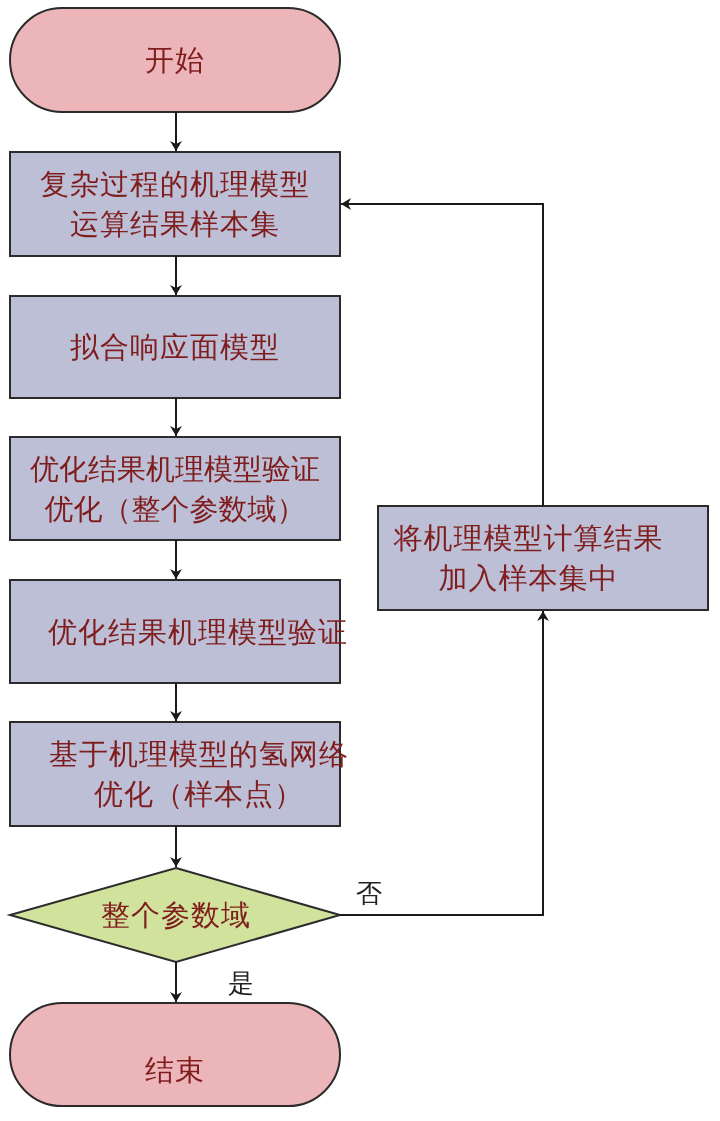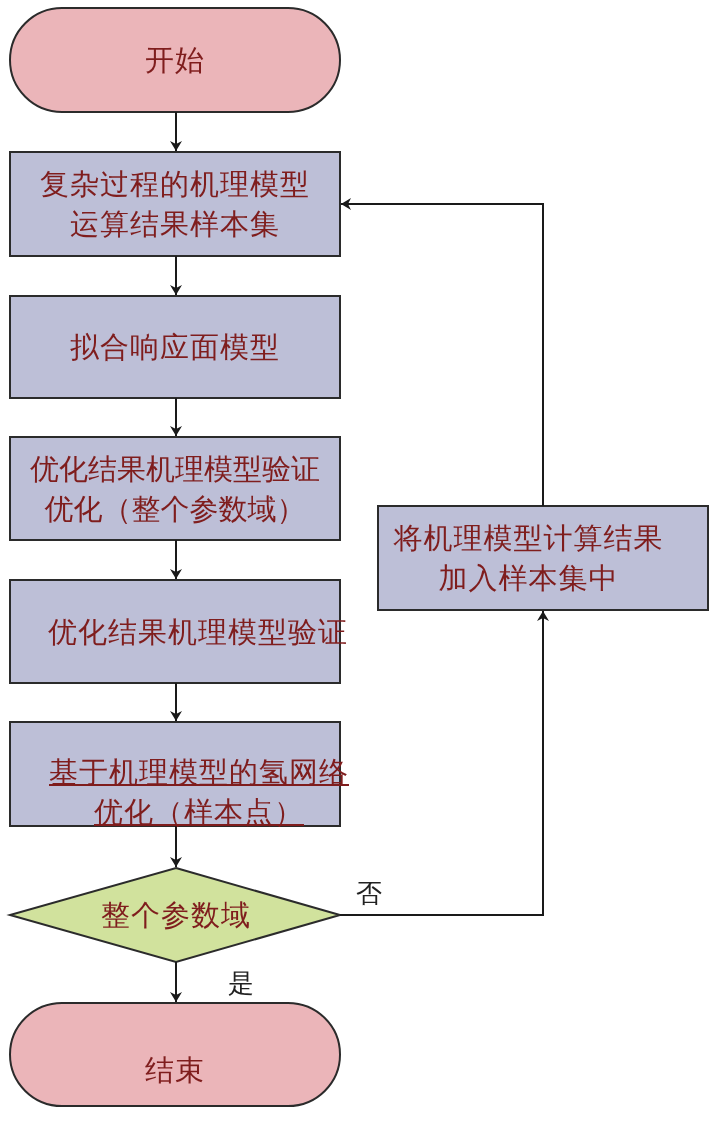--- a/index.html
+++ b/index.html
@@ -54,21 +54,21 @@
   <polyline points="543,506 543,204 341,204" fill="none" stroke="#1a1a1a" stroke-width="2" marker-end="url(#arrow)"></polyline>
 </svg>
 
 <div class="node-label" style="left:10px; top:8px; width:330px; height:104px;">开始</div>
 <div class="node-label" style="left:10px; top:152px; width:330px; height:104px;">复杂过程的机理模型
 运算结果样本集</div>
 <div class="node-label" style="left:10px; top:296px; width:330px; height:102px;">拟合响应面模型</div>
 <div class="node-label" style="left:6px; top:437px; width:338px; height:103px; letter-spacing:0;">优化结果机理模型验证
 优化（整个参数域）</div>
 <div class="node-label" style="left:10px; top:580px; width:330px; height:103px;padding-left:23px;">优化结果机理模型验证</div>
-<div class="node-label" style="left:10px; top:740px; width:378px; height:104px;text-decoration:underline;">基于机理模型的氢网络
+<div class="node-label" style="left:10px; top:722px; width:378px; height:104px;">基于机理模型的氢网络
 优化（样本点）</div>
 <div class="node-label" style="left:60px; top:890px; width:232px; height:50px;">整个参数域</div>
 <div class="node-label" style="left:10px; top:1003px; width:330px; height:134px;">结束</div>
 <div class="node-label" style="left:378px; top:506px; width:301px; height:104px;">将机理模型计算结果
 加入样本集中</div>
 
 <div class="edge-label" style="left:356px; top:876px;">否</div>
 <div class="edge-label" style="left:228px; top:966px;">是</div>
 
 </body></html>

